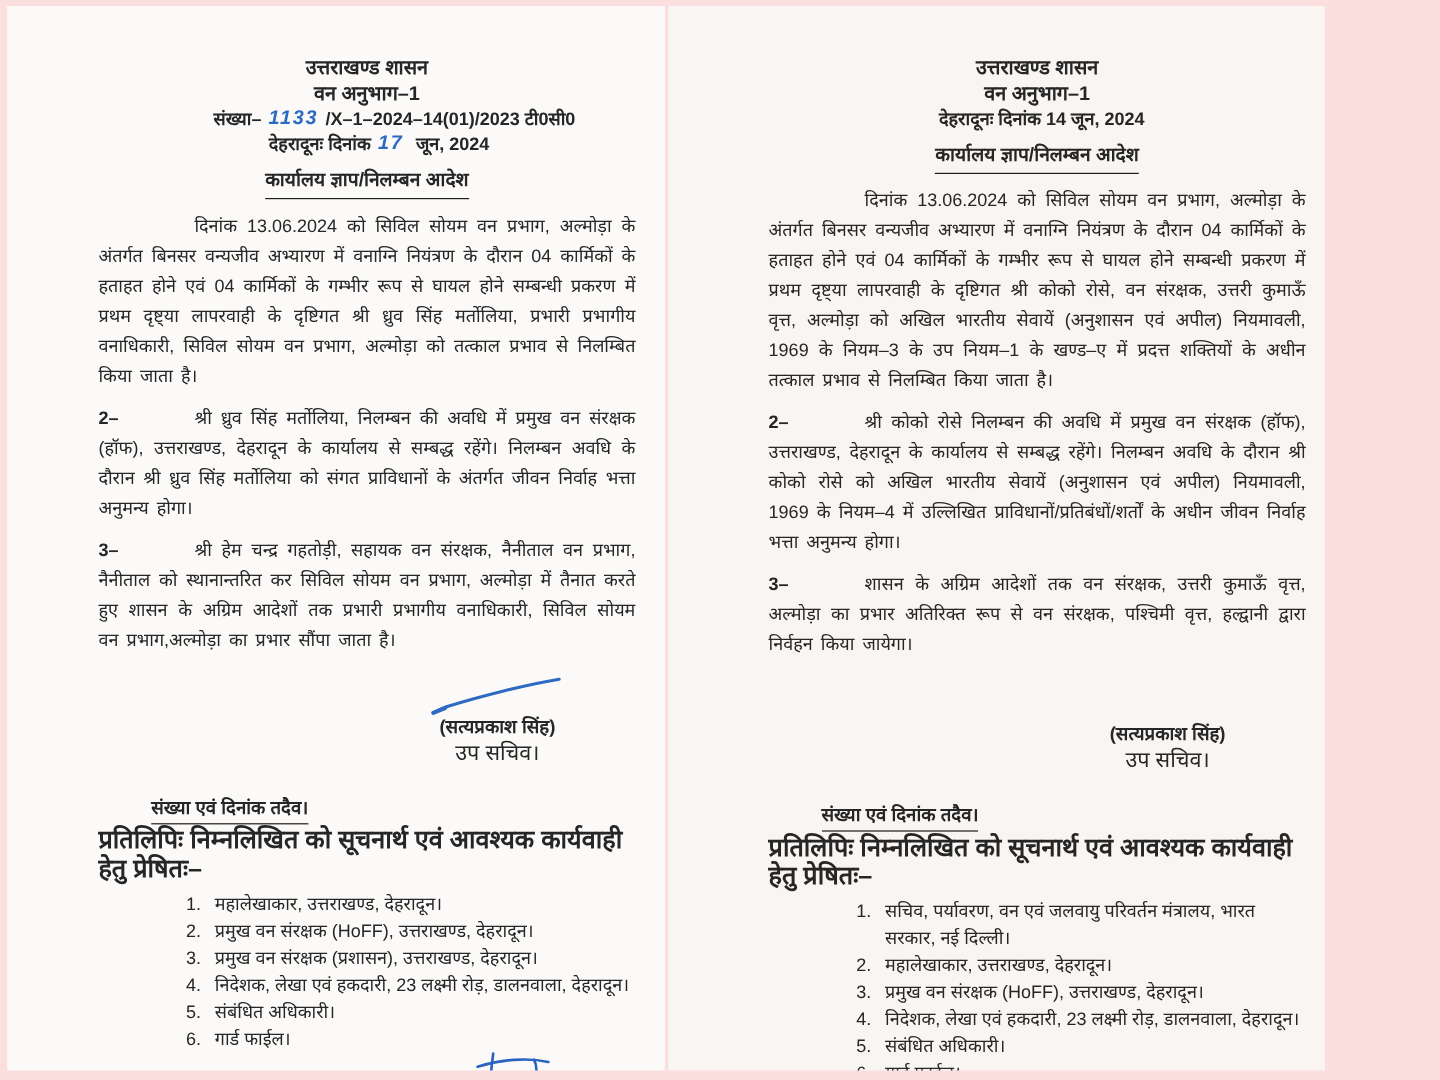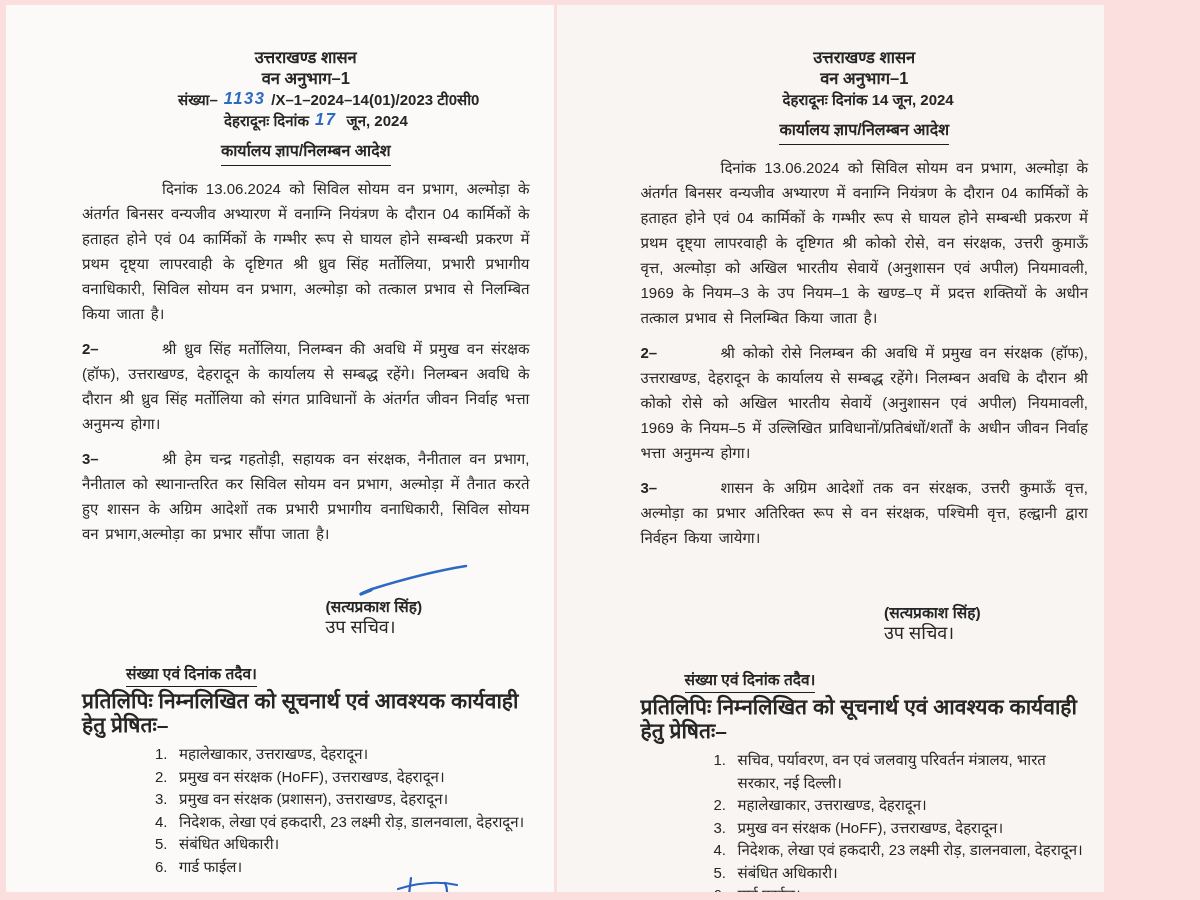--- a/index.html
+++ b/index.html
@@ -42,21 +42,21 @@
   .doc-title{
     display:inline-block;font-weight:700;font-size:16px;
     border-bottom:1.7px solid #1d1d1d;padding-bottom:2px;
   }
   .para{
     margin:10px 0 0 0;position:relative;
     text-align:justify;text-indent:80px;word-spacing:2.5px;
   }
   .para .pnum{position:absolute;left:0;top:0;text-indent:0;font-weight:700;}
   .sig-block{
-    width:178px;margin:16px 26px 0 auto;
+    width:178px;margin:16px 26px 0 auto;text-align:center;
   }
   .sig-block.no-mark{margin-top:52px;}
   .sig-name{font-weight:700;font-size:15.5px;line-height:21px;white-space:nowrap;}
   .sig-title{font-size:18px;line-height:20px;}
   .sig-slash-svg{display:block;margin:0 auto -2px auto;}
   .sig-full-svg{display:block;margin:0 auto -14px auto;}
   .copy-head-wrap{margin-top:24px;}
   .copy-heading{
     display:inline-block;font-weight:700;font-size:15.5px;line-height:22px;
     border-bottom:1.6px solid #1d1d1d;padding-bottom:1px;margin-left:44px;
@@ -156,21 +156,21 @@
     </div>
     <div class="date-line">
       <span class="bold">देहरादूनः दिनांक</span><span class="hw"></span>
       <span class="bold">14 जून, 2024</span>
     </div>
     <div class="doc-title-wrap">
       <span class="doc-title">कार्यालय ज्ञाप/निलम्बन आदेश</span>
     </div>
 
     <p class="para"><span>दिनांक 13.06.2024 को सिविल सोयम वन प्रभाग, अल्मोड़ा के अंतर्गत बिनसर वन्यजीव अभ्यारण में वनाग्नि नियंत्रण के दौरान 04 कार्मिकों के हताहत होने एवं 04 कार्मिकों के गम्भीर रूप से घायल होने सम्बन्धी प्रकरण में प्रथम दृष्ट्या लापरवाही के दृष्टिगत श्री कोको रोसे, वन संरक्षक, उत्तरी कुमाऊँ वृत्त, अल्मोड़ा को अखिल भारतीय सेवायें (अनुशासन एवं अपील) नियमावली, 1969 के नियम–3 के उप नियम–1 के खण्ड–ए में प्रदत्त शक्तियों के अधीन तत्काल प्रभाव से निलम्बित किया जाता है।</span></p>
-    <p class="para"><span class="pnum">2–</span><span>श्री कोको रोसे निलम्बन की अवधि में प्रमुख वन संरक्षक (हॉफ), उत्तराखण्ड, देहरादून के कार्यालय से सम्बद्ध रहेंगे। निलम्बन अवधि के दौरान श्री कोको रोसे को अखिल भारतीय सेवायें (अनुशासन एवं अपील) नियमावली, 1969 के नियम–5 में उल्लिखित प्राविधानों/प्रतिबंधों/शर्तों के अधीन जीवन निर्वाह भत्ता अनुमन्य होगा।</span></p>
+    <p class="para"><span class="pnum">2–</span><span>श्री कोको रोसे निलम्बन की अवधि में प्रमुख वन संरक्षक (हॉफ), उत्तराखण्ड, देहरादून के कार्यालय से सम्बद्ध रहेंगे। निलम्बन अवधि के दौरान श्री कोको रोसे को अखिल भारतीय सेवायें (अनुशासन एवं अपील) नियमावली, 1969 के नियम–4 में उल्लिखित प्राविधानों/प्रतिबंधों/शर्तों के अधीन जीवन निर्वाह भत्ता अनुमन्य होगा।</span></p>
     <p class="para"><span class="pnum">3–</span><span>शासन के अग्रिम आदेशों तक वन संरक्षक, उत्तरी कुमाऊँ वृत्त, अल्मोड़ा का प्रभार अतिरिक्त रूप से वन संरक्षक, पश्चिमी वृत्त, हल्द्वानी द्वारा निर्वहन किया जायेगा।</span></p>
 
     <div class="sig-block no-mark">
       <div class="sig-name">(सत्यप्रकाश सिंह)</div>
       <div class="sig-title">उप सचिव।</div>
     </div>
 
     <div class="copy-head-wrap">
       <div><span class="copy-heading">संख्या एवं दिनांक तदैव।</span></div>
       <div class="copy-intro">प्रतिलिपिः निम्नलिखित को सूचनार्थ एवं आवश्यक कार्यवाही हेतु प्रेषितः–</div>

